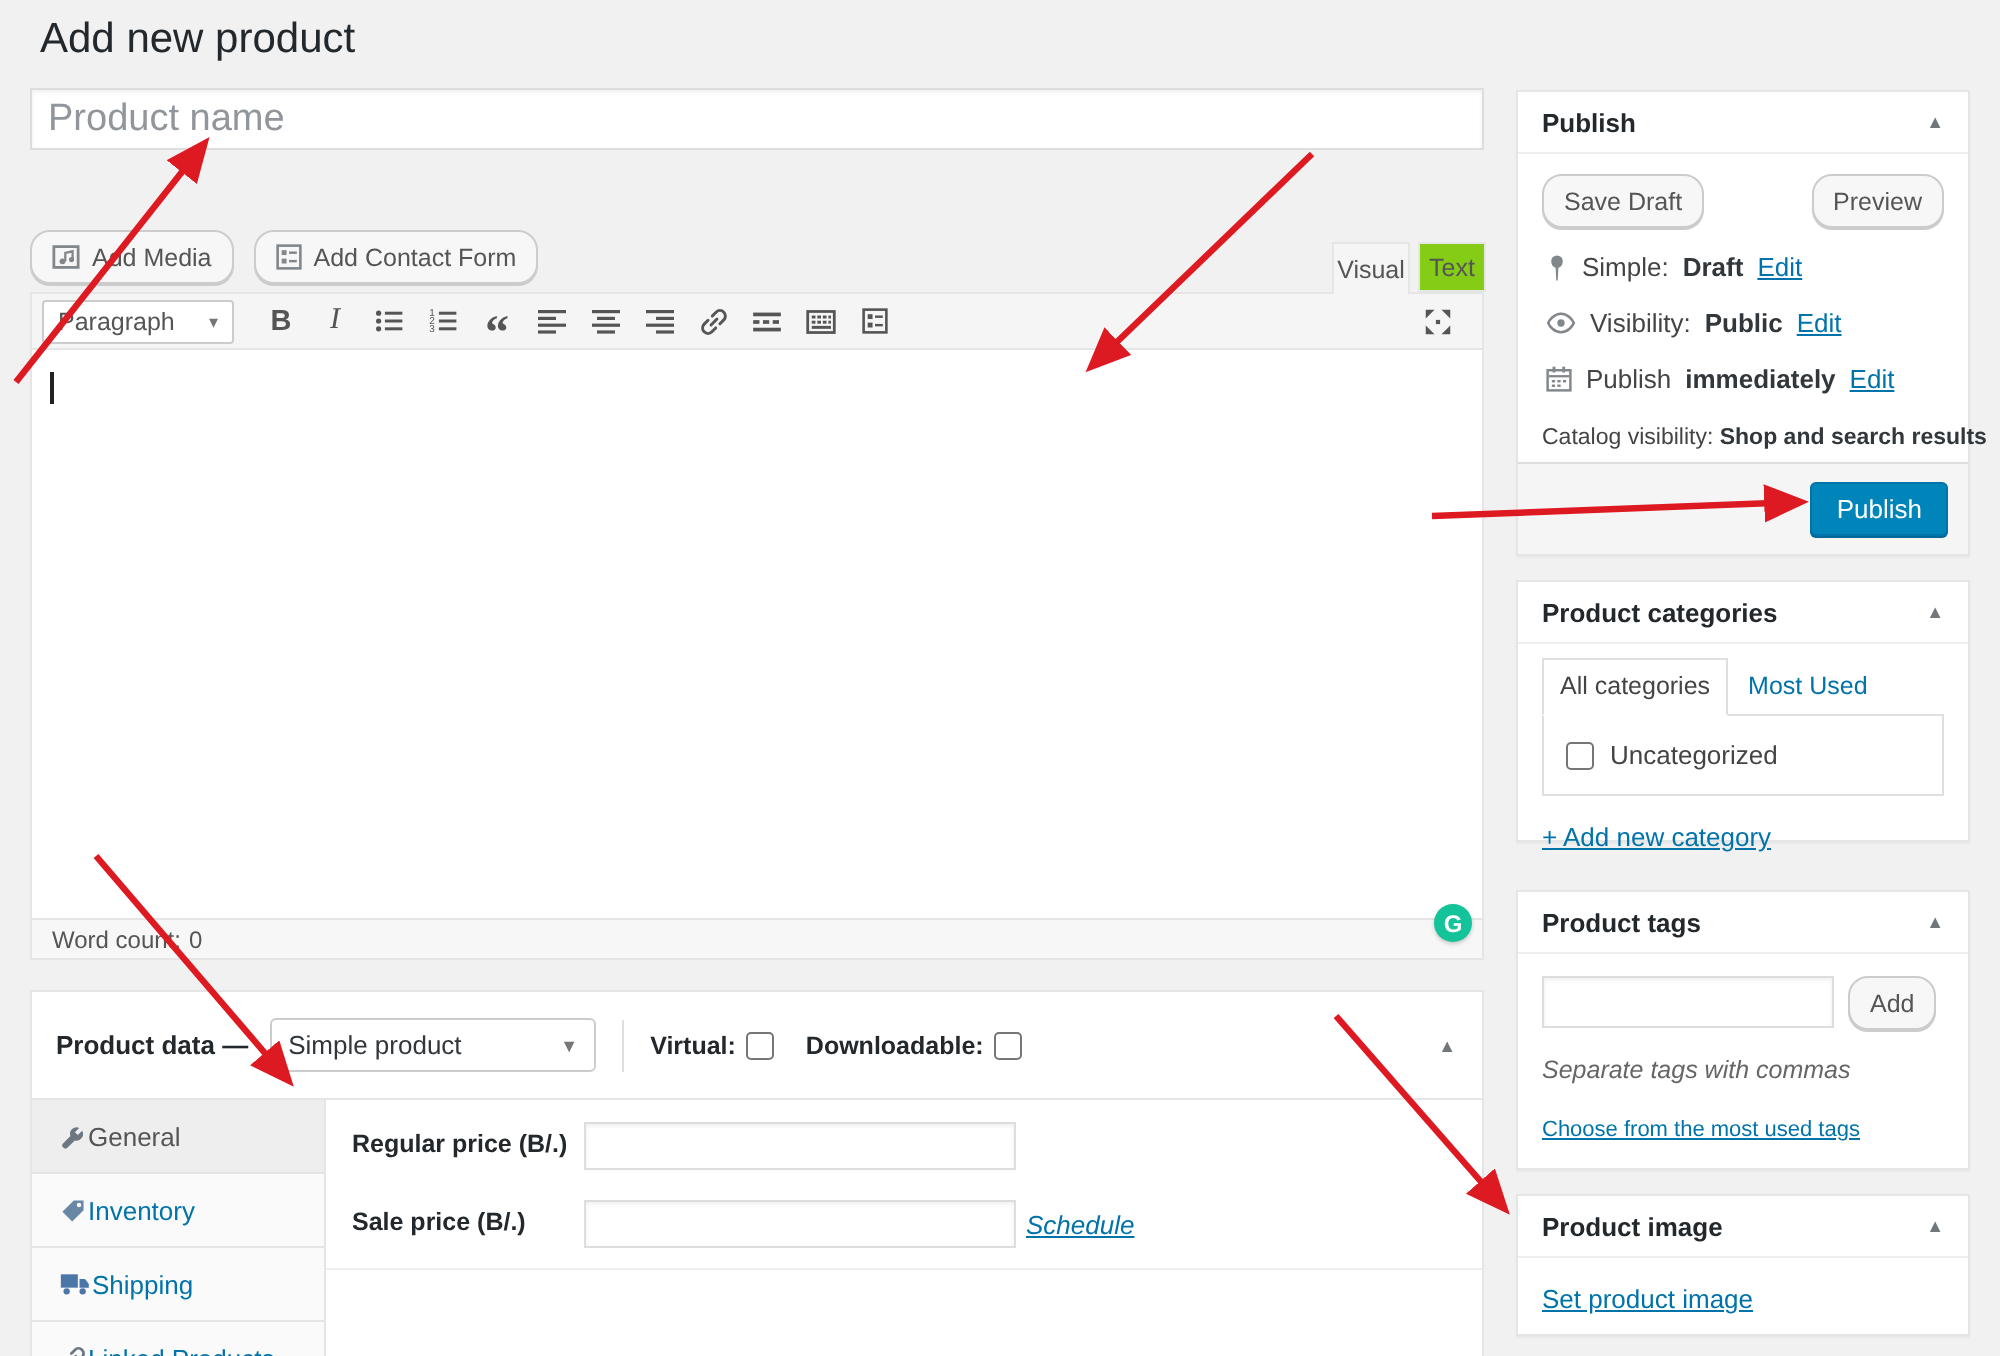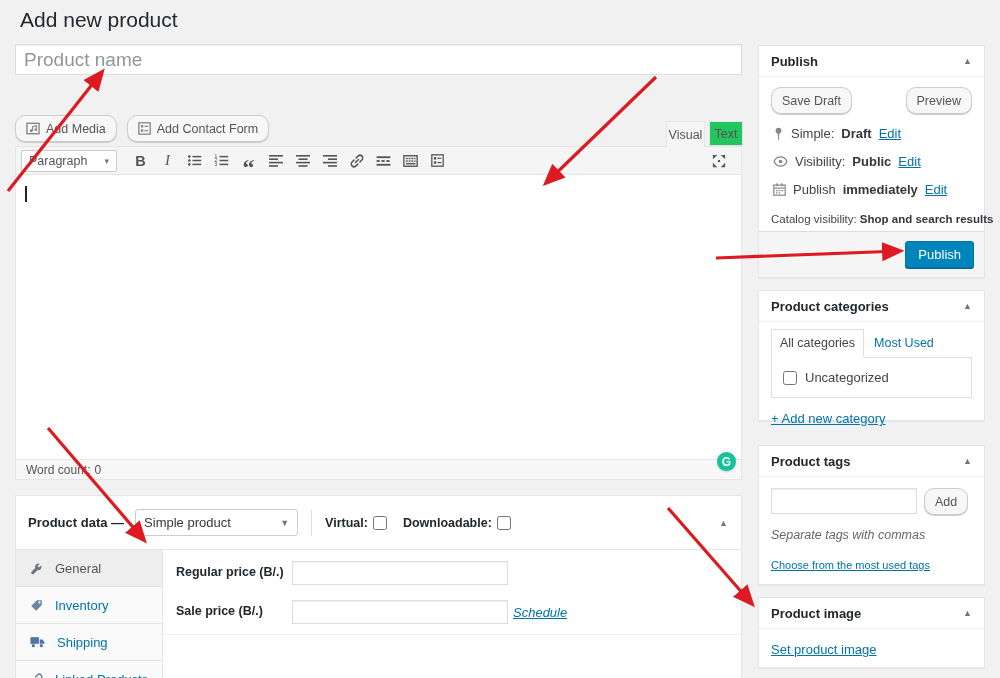--- a/index.html
+++ b/index.html
@@ -22,21 +22,21 @@
   .media-buttons { position:absolute; left:15px; top:115px; display:flex; gap:10px; }
   .wp-btn { display:inline-flex; align-items:center; gap:6px; height:27px; padding:0 10px;
     background:#f7f7f7; border:1px solid #ccc; border-radius:10px; color:#555;
     font-size:12.5px; cursor:pointer; box-shadow:0 1px 0 #ccc; white-space:nowrap; }
 
   
   .tab-visual { position:absolute; left:666px; top:121px; width:39px; height:26px; z-index:3;
     background:#f5f5f5; border:1px solid #e5e5e5; border-bottom:none;
     display:flex; align-items:center; justify-content:center; color:#555; font-size:12.5px; cursor:pointer; }
   .tab-text { position:absolute; left:709px; top:121px; width:34px; height:25px;
-    background:#22c55e; border:1px solid #e5e5e5;
+    background:#84cc16; border:1px solid #e5e5e5;
     display:flex; align-items:center; justify-content:center; color:#555; font-size:12.5px; cursor:pointer; }
 
   
   .editor-frame { position:absolute; left:15px; top:146px; width:727px; height:334px;
     border:1px solid #e5e5e5; background:#fff; }
   .editor-toolbar { height:28px; background:#f5f5f5; border-bottom:1px solid #e5e5e5;
     display:flex; align-items:center; padding:0 5px; gap:2px; }
   .para-select { width:96px; height:22px; background:#fff; border:1px solid #ccc; border-radius:2px;
     display:flex; align-items:center; justify-content:space-between; padding:0 7px;
     font-size:12.5px; color:#555; margin-right:9px; cursor:pointer; }
@@ -64,21 +64,21 @@
   .pd-select { width:163px; height:27px; border:1px solid #ccc; background:#fff; border-radius:3px;
     display:flex; align-items:center; justify-content:space-between; padding:0 8px;
     color:#32373c; font-size:13px; cursor:pointer; }
   .pd-sep { width:1px; height:26px; background:#dfdfdf; margin:0 13px; }
   .pd-check-label { font-weight:600; color:#23282d; font-size:12.5px; margin-right:5px; }
   .pd-check { margin-right:16px; width:14px; height:14px; cursor:pointer; }
   .panel-toggle { position:absolute; right:13px; top:50%; transform:translateY(-50%);
     color:#72777c; font-size:9px; cursor:pointer; }
   .pd-body { display:flex; height:141px; }
   .pd-tabs { width:147px; background:#fafafa; border-right:1px solid #e5e5e5; }
-  .pd-tab { height:37px; display:flex; align-items:center; gap:12px; padding-left:14px;
+  .pd-tab { height:37px; display:flex; align-items:center; gap:1px; padding-left:14px;
     border-bottom:1px solid #e5e5e5; color:#0073aa; font-size:13px; cursor:pointer; background:#fafafa; }
   .pd-tab.active { background:#eee; color:#555; }
   .pd-content { flex:1; position:relative; background:#fff; }
   .pd-fields { position:absolute; left:0; top:0; right:0; height:85px; border-bottom:1px solid #eee; }
   .price-label { position:absolute; font-size:12.5px; color:#23282d;font-weight:bold; }
   .price-input { position:absolute; width:216px; height:24px; border:1px solid #ddd;
     box-shadow:inset 0 1px 2px rgba(0,0,0,.07); background:#fff; padding:0 6px;
     font-family:"Liberation Sans",sans-serif; outline:none; }
   .schedule-link { position:absolute; left:350px; top:55px; font-style:italic; }
 

